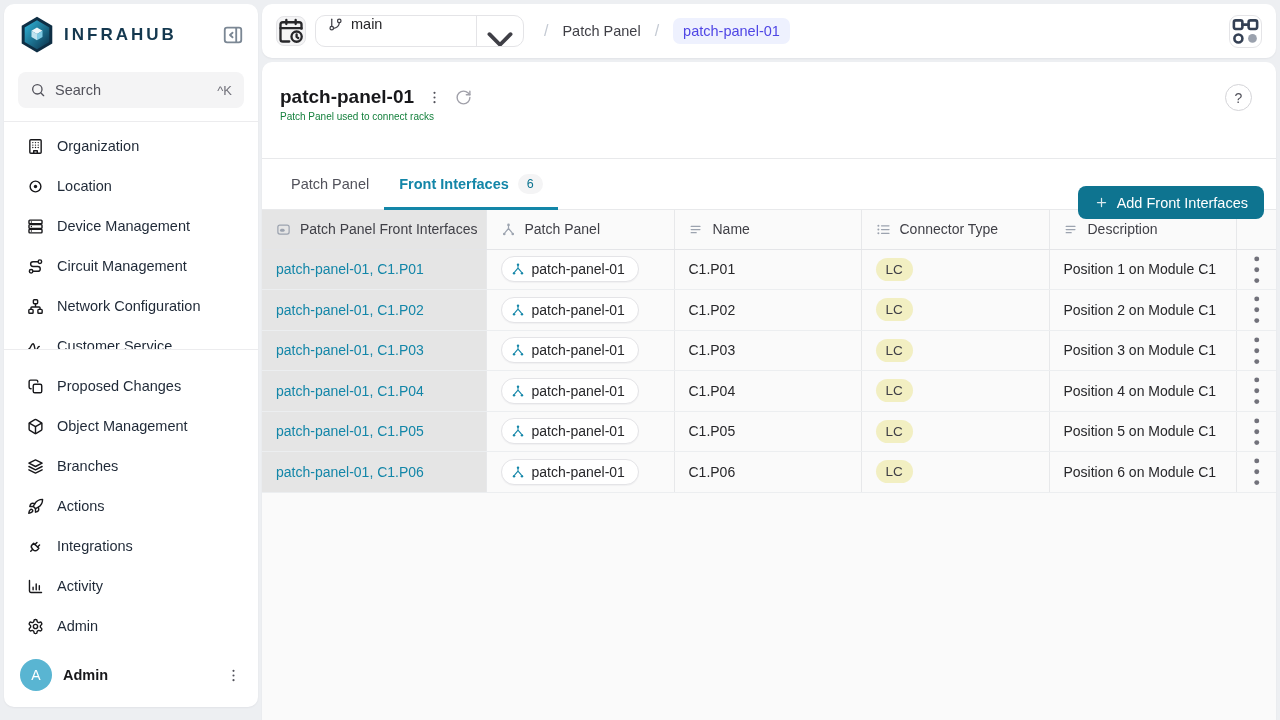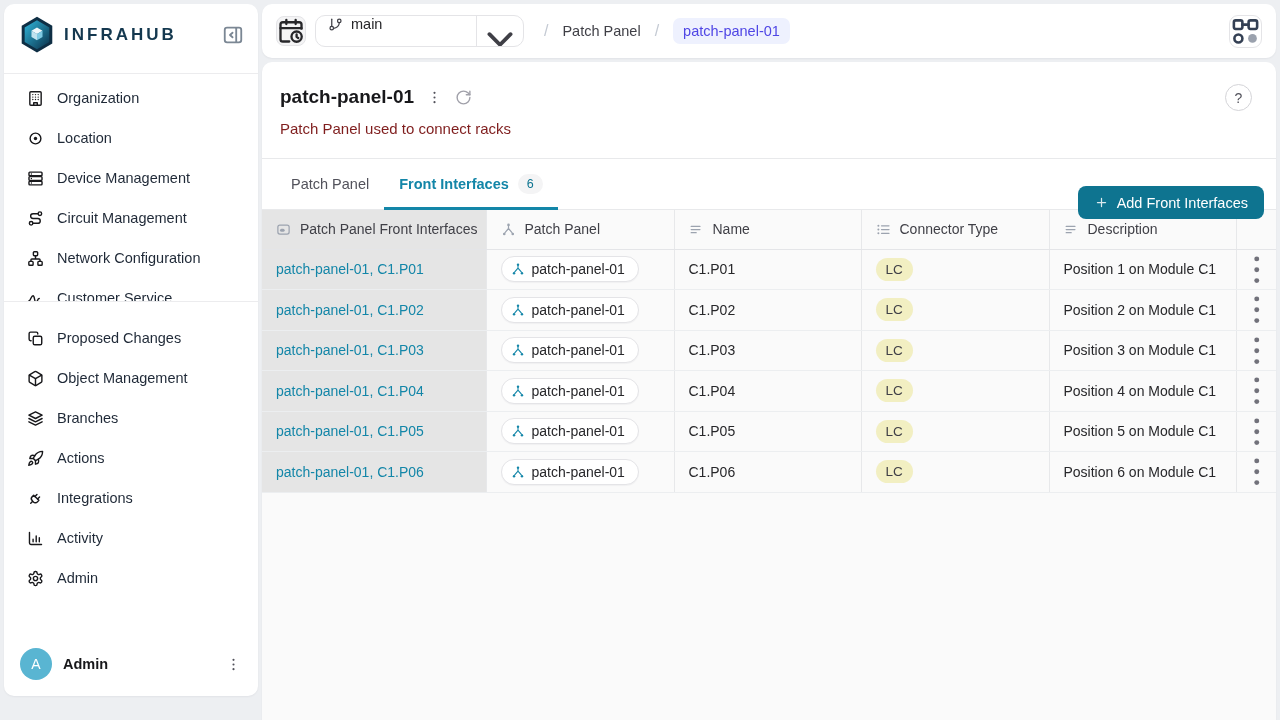--- a/index.html
+++ b/index.html
@@ -6,21 +6,21 @@
   html,body { width:1280px; height:720px; overflow:hidden; }
   body {
     font-family: "Liberation Sans", sans-serif;
     background:#edeff2;
     display:flex; gap:4px; padding:4px 4px 0 4px;
     color:#27272a;
   }
   .card { background:#fff; border-radius:10px; box-shadow:0 1px 2px rgba(16,24,40,.05); }
 
   
-  .sidebar { width:254px; flex:none; display:flex; flex-direction:column; margin-bottom:24px; overflow:hidden; }
+  .sidebar { width:254px; flex:none; display:flex; flex-direction:column; margin-bottom:13px; overflow:hidden; }
   .logo-row { display:flex; align-items:center; padding:12px 14px 6px 16px; }
   .logo-mark { width:34px; height:38px; flex:none; }
   .brand { font-size:17px; font-weight:800; letter-spacing:3px; color:#14384f; margin-left:10px; flex:1; }
   .collapse-btn { width:22px; height:22px; border:none; background:transparent; color:#7b8794; cursor:pointer; }
   .collapse-btn svg { width:20px; height:20px; }
   .search-box { margin:12px 14px 0; height:36px; background:#f4f4f5; border-radius:8px;
     display:flex; align-items:center; padding:0 12px; gap:9px; cursor:pointer; }
   .search-box .ic { width:16px; height:16px; color:#52525b; }
   .search-text { flex:1; font-size:14.5px; color:#52525b; }
   .search-kbd { font-size:13px; color:#71717a; }
@@ -62,21 +62,21 @@
   .schema-btn svg { width:19px; height:19px; }
 
   
   .main-card { flex:1; display:flex; flex-direction:column; overflow:hidden; margin-bottom:0;
     border-bottom-left-radius:0; border-bottom-right-radius:0; }
   .obj-header { position:relative; height:97px; flex:none; padding:24px 18px 0; border-bottom:1px solid #e8e9eb; }
   .title-row { display:flex; align-items:center; gap:12px; }
   .obj-title { font-size:19px; font-weight:700; color:#18181b; }
   .title-row .icon-btn svg { width:17px; height:17px; }
   .refresh-btn { color:#a1a1aa; }
-  .obj-subtitle { margin-top:12px; font-size:15px; color:#7f1d1d; }
+  .obj-subtitle { margin-top:3px; font-size:10px; color:#15803d; }
   .help-btn { position:absolute; right:24px; top:22px; width:27px; height:27px; border-radius:50%;
     border:1px solid #d4d4d8; background:#fff; color:#52525b; font-size:14px; cursor:pointer; }
 
   
   .tabs-row { position:relative; height:51px; flex:none; display:flex; align-items:stretch; padding:0 14px; border-bottom:1px solid #e8e9eb; }
   .tab { position:relative; display:flex; align-items:center; gap:9px; padding:0 15px; font-size:14.5px; color:#52525b; cursor:pointer; }
   .tab.active { color:#1386a8; font-weight:700; }
   .tab.active::after { content:""; position:absolute; left:0; right:0; bottom:-1px; height:3px; background:#1386a8; }
   .tab-count { background:#f4f4f5; color:#0e7490; font-size:12.5px; font-weight:400; padding:3px 9px; border-radius:999px; }
   .add-btn { position:absolute; right:12px; top:27px; height:33px; display:inline-flex; align-items:center; gap:8px;
@@ -132,20 +132,30 @@
       <span class="ic">
           <svg viewBox="0 0 24 24" fill="none" stroke="currentColor" stroke-width="2" stroke-linecap="round" stroke-linejoin="round">
             <rect x="3" y="4" width="18" height="16" rx="2.5"></rect>
             <path d="M15.5 4.5v15"></path>
             <path d="m11.5 9.5-2.8 2.5 2.8 2.5"></path>
           </svg>
         </span>
     </button>
   </div>
 
+  <div class="search-box">
+    <span class="ic">
+        <svg viewBox="0 0 24 24" fill="none" stroke="currentColor" stroke-width="2" stroke-linecap="round" stroke-linejoin="round">
+          <circle cx="11" cy="11" r="7"></circle>
+          <path d="m20.5 20.5-4-4"></path>
+        </svg>
+      </span>
+    <span class="search-text">Search</span>
+    <span class="search-kbd">^K</span>
+  </div>
 
   <nav class="nav1" id="nav-primary">
       <div class="side-item">
         <span class="ic">
           <svg viewBox="0 0 24 24" fill="none" stroke="currentColor" stroke-width="2" stroke-linecap="round" stroke-linejoin="round">
             <rect x="4" y="2.5" width="16" height="19" rx="1.5"></rect>
             <path d="M9.5 21.5v-3.5h5v3.5"></path>
             <path d="M8.2 6.5h.01M12 6.5h.01M15.8 6.5h.01M8.2 10h.01M12 10h.01M15.8 10h.01M8.2 13.5h.01M12 13.5h.01M15.8 13.5h.01"></path>
           </svg>
         </span>

